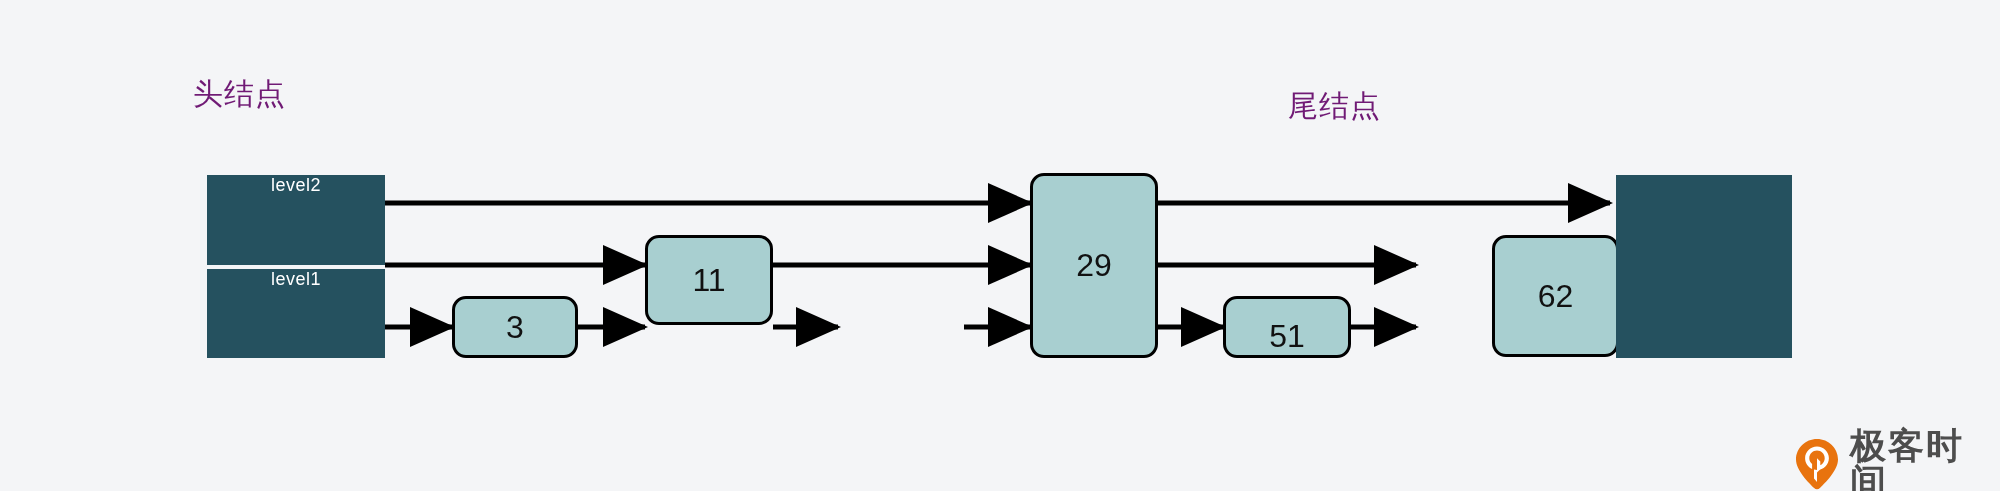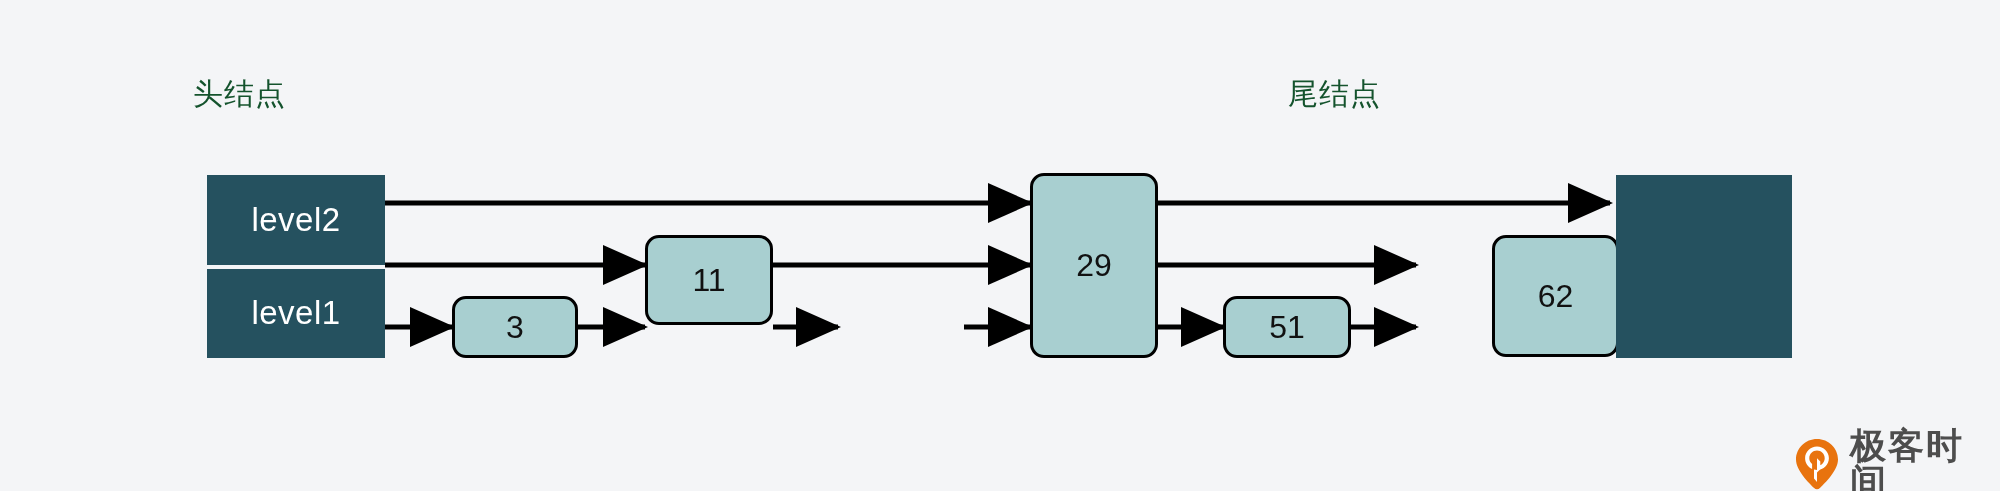--- a/index.html
+++ b/index.html
@@ -22,44 +22,43 @@
     left: 0;
     top: 0;
     width: 2000px;
     height: 491px;
     pointer-events: none;
   }
 
   .caption {
     position: absolute;
     font-size: 30px;
-    color: #14532d;
+    color: #701a75;
     letter-spacing: 1px;
     white-space: nowrap;
     line-height: 1;
   }
 
   .head-node {
     position: absolute;
     left: 207px;
     top: 175px;
     width: 178px;
     height: 183px;
     display: flex;
     flex-direction: column;
     gap: 4px;
   }
   .head-cell {
     flex: 1 1 0;
     background: #25515f;
     color: #ffffff;
     display: flex;
-    align-items: center;
     justify-content: center;
-    font-size: 33px;
+    font-size: 18px;
     letter-spacing: 0.5px;
   }
 
   .tail-node {
     position: absolute;
     left: 1616px;
     top: 175px;
     width: 176px;
     height: 183px;
     background: #25515f;
@@ -125,21 +124,21 @@
       <line x1="578" y1="327" x2="645" y2="327" marker-end="url(#ah)"></line>
       <line x1="773" y1="327" x2="838" y2="327" marker-end="url(#ah)"></line>
       <line x1="964" y1="327" x2="1030" y2="327" marker-end="url(#ah)"></line>
       <line x1="1158" y1="327" x2="1223" y2="327" marker-end="url(#ah)"></line>
       <line x1="1351" y1="327" x2="1416" y2="327" marker-end="url(#ah)"></line>
       <line x1="1543" y1="327" x2="1610" y2="327" marker-end="url(#ah)"></line>
     </g>
   </svg>
 
   <div class="caption" style="left:193px; top:79px;">头结点</div>
-  <div class="caption" style="left:1288px; top:79px;">尾结点</div>
+  <div class="caption" style="left:1288px; top:91px;">尾结点</div>
 
   <div class="head-node">
     <div class="head-cell">
       <span>level2</span>
     </div>
     <div class="head-cell">
       <span>level1</span>
     </div>
   </div>
 
@@ -149,21 +148,21 @@
 
   <div class="data-node" style="left:645px; top:235px; width:128px; height:90px;">
     <span>11</span>
   </div>
 
 
   <div class="data-node" style="left:1030px; top:173px; width:128px; height:185px;">
     <span>29</span>
   </div>
 
-  <div class="data-node" style="left:1223px; top:296px; width:128px; height:62px;">
+  <div class="data-node" style="left:1223px; top:296px; width:128px; height:62px;align-items:flex-end;">
     <span>51</span>
   </div>
 
   <div class="data-node" style="left:1492px; top:235px; width:127px; height:122px;">
     <span>62</span>
   </div>
 
   <div class="tail-node"></div>
 
   <div class="logo">

